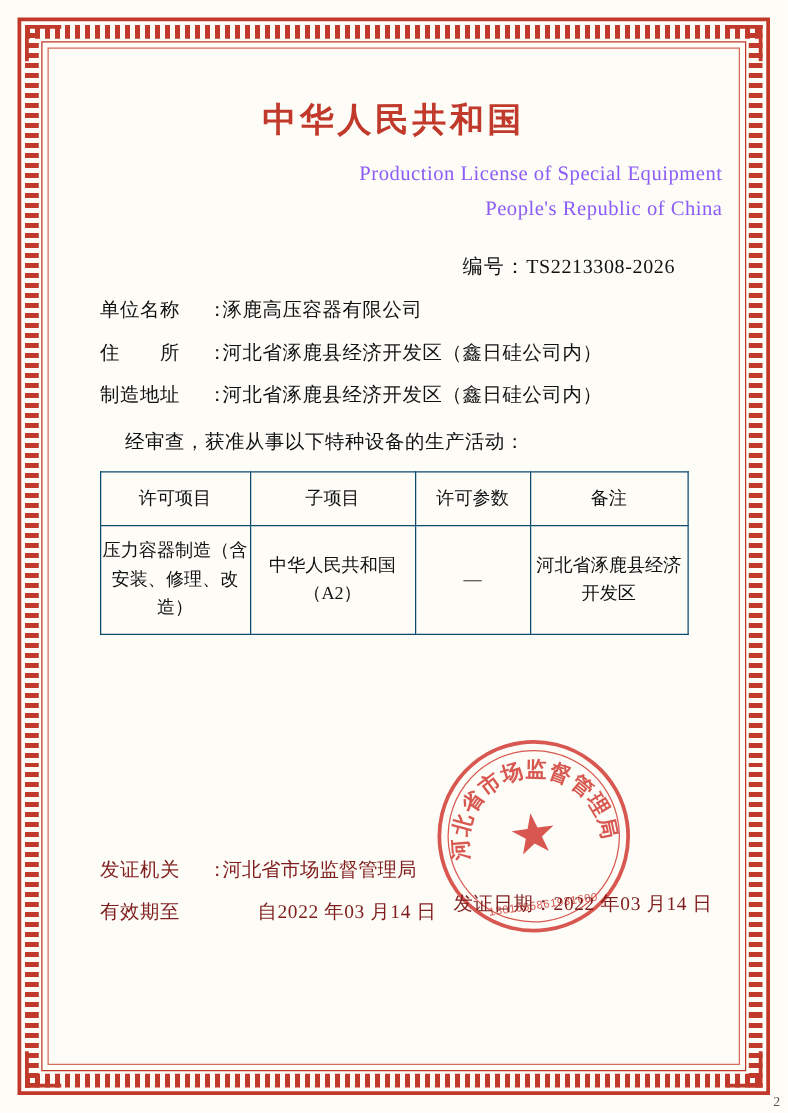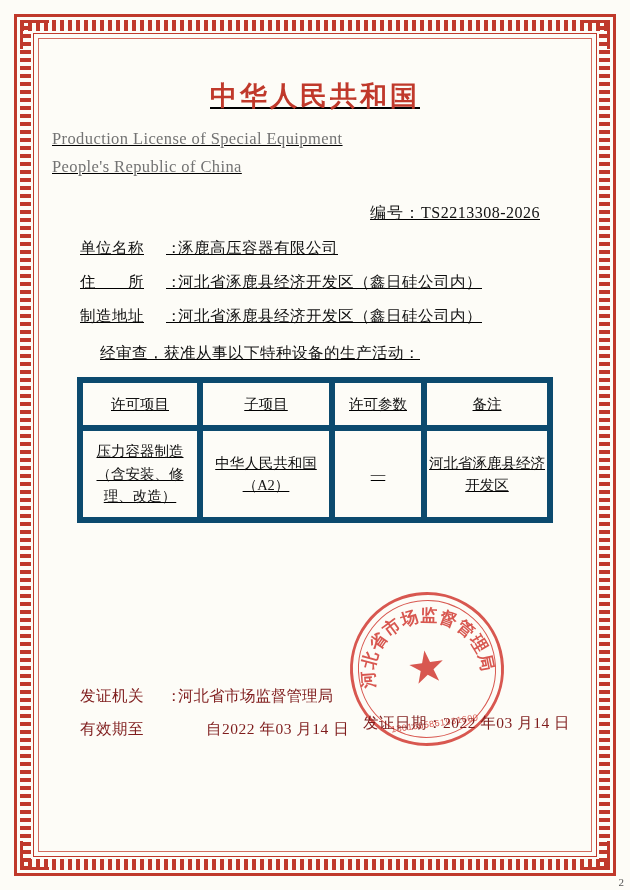--- a/index.html
+++ b/index.html
@@ -80,39 +80,38 @@
   .corner.tr { right: 20px; top: 20px;    border-left: none;  border-bottom: none; }
   .corner.bl { left: 20px;  bottom: 20px; border-right: none; border-top: none; }
   .corner.br { right: 20px; bottom: 20px; border-left: none;  border-top: none; }
 
   .content {
     position: absolute;
     left: 52px;
     top: 52px;
     right: 52px;
     bottom: 52px;
-    text-decoration: underline;
   }
 
   
   .title-cn {
     text-align: center;
     color: #c0392b;
     font-weight: bold;
     font-size: 27px;
     letter-spacing: 3px;
     margin-top: 25px;
     line-height: 1.45;
   }
   .title-cn.line2 {
     margin-top: 6px;
   }
   .title-en {
-    text-align: left;
-    color: #737373;
+    text-align: right;
+    color: #8b5cf6;
     font-size: 16.5px;
     letter-spacing: 0.4px;
     margin-top: 13px;
     font-family: "Liberation Serif", serif;
   }
   .title-en.line2 {
     margin-top: 8px;
   }
 
   
@@ -161,21 +160,21 @@
 
   
   table.license-table {
     margin: 13px auto 0 auto;
     width: 470px;
     border-collapse: collapse;
     table-layout: fixed;
   }
   table.license-table th,
   table.license-table td {
-    border: 6px solid #0c4a6e;
+    border: 1px solid #0c4a6e;
     text-align: center;
     font-size: 14.5px;
     color: #111;
     padding: 6px 0;
     line-height: 1.55;
     vertical-align: middle;
   }
   table.license-table th {
     font-weight: normal;
     height: 30px;

